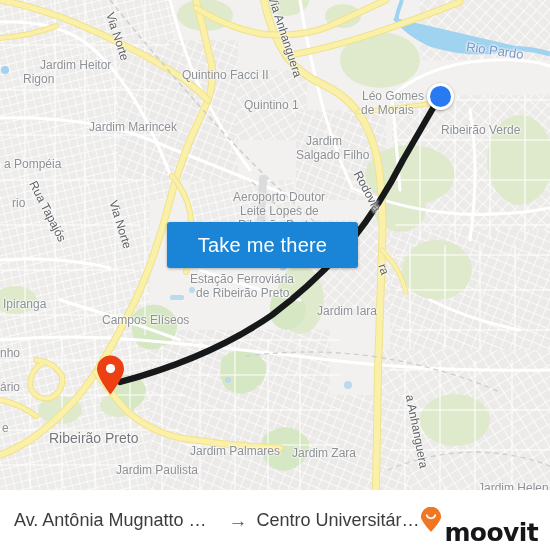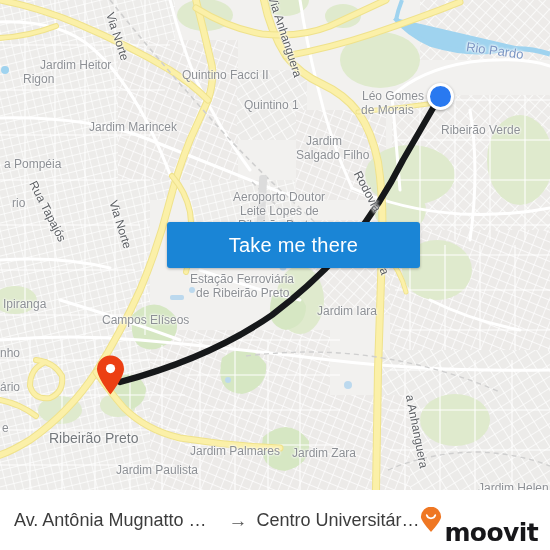--- a/index.html
+++ b/index.html
@@ -14,21 +14,21 @@
 
   #map-canvas { position:absolute; left:0; top:0; width:550px; height:490px; }
 
   
   #attribution { position:absolute; left:0; bottom:0; width:550px; height:26px;
                  background:rgba(255,255,255,0.80);
                  display:flex; align-items:center; padding-left:12px;
                  font-size:11.5px; color:#4a4a4a; letter-spacing:.1px; z-index:40; }
 
   
-  #cta { position:absolute; left:167px; top:222px; width:253px; height:46px;
+  #cta { position:absolute; left:167px; top:222px; width:191px; height:46px;
          background:#1a85d6; border:none; border-radius:3px;
          box-shadow:0 1px 3px rgba(0,0,0,.28);
          color:#fff; font-size:20px; font-family:"Liberation Sans",sans-serif;
          letter-spacing:.2px; cursor:pointer; z-index:35;
          display:flex; align-items:center; justify-content:center; }
 
   
   .marker { position:absolute; z-index:30; }
   #dest-dot { left:427px; top:83px; width:27px; height:27px; border-radius:50%;
               background:#2979f0; border:3px solid #ffffff;

